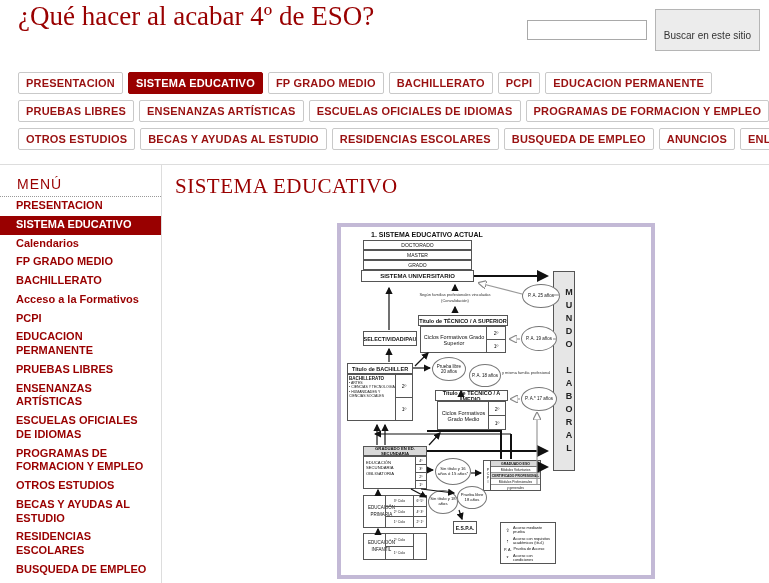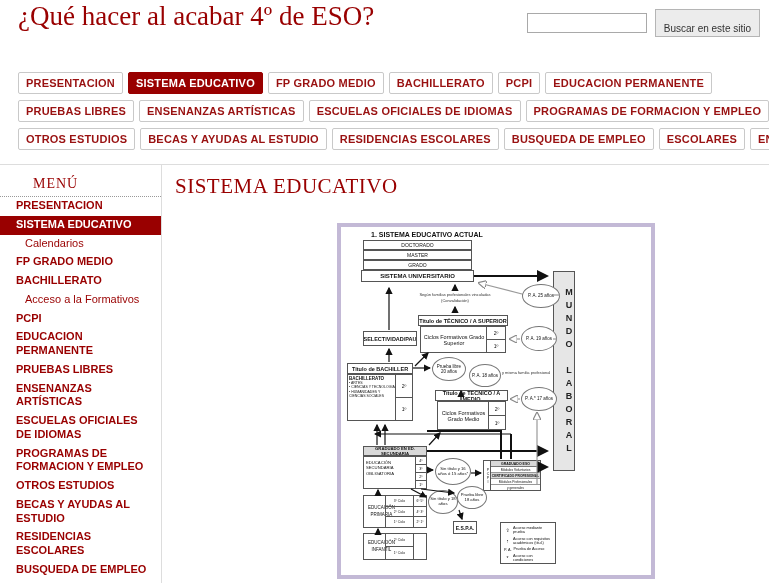--- a/index.html
+++ b/index.html
@@ -6,37 +6,37 @@
   .page{position:relative;width:769px;height:583px;background:#fff;overflow:hidden;
         font-family:"Liberation Sans",sans-serif;}
   
   .header{position:relative;height:66px;}
   .site-title{position:absolute;left:18px;top:2px;width:470px;margin:0;
     font-family:"Liberation Serif",serif;font-weight:normal;
     font-size:27px;line-height:1.05;color:#990000;}
   .search{position:absolute;right:9px;top:9px;display:flex;gap:8px;align-items:center;}
   .search-input{width:120px;height:20px;border:1px solid #a9a9a9;box-sizing:border-box;font-size:11px;padding:0 4px;}
   .search-btn{height:22px;font-size:10px;color:#333;background:#ececec;border:1px solid #b5b5b5;
-    padding:13px 8px;font-family:"Liberation Sans",sans-serif;cursor:pointer;}
+    padding:20px 8px;font-family:"Liberation Sans",sans-serif;cursor:pointer;}
   
   .nav{padding:6px 0 8px 18px;}
   .nav-row{display:flex;gap:5px;margin-bottom:6px;flex-wrap:nowrap;}
   .tab{display:inline-block;background:#fff;border:1px solid #c9c9c9;border-radius:2px;
     color:#991111;font-weight:bold;font-size:11px;letter-spacing:.2px;
     padding:4px 7px;text-decoration:none;white-space:nowrap;}
   .tab.active{background:#990000;border-color:#990000;color:#fff;}
   
   .content{display:flex;border-top:1px solid #ddd;height:426px;}
   .sidebar{width:162px;border-right:1px solid:#ddd;border-right:1px solid #ddd;box-sizing:border-box;
     display:flex;flex-direction:column;overflow:hidden;}
-  .menu-title{font-family:Liberation Serif, serif;color:#990000;font-size:14px;
-    letter-spacing:1px;padding:11px 0 4px 33px;border-bottom:1px dotted #999;}
+  .menu-title{font-family:Liberation Sans, sans-serif;color:#990000;font-size:14px;
+    letter-spacing:1px;padding:11px 0 4px 17px;border-bottom:1px dotted #999;}
   .side-item{display:block;color:#990000;font-size:11px;font-weight:bold;
     padding:2px 8px 3px 16px;line-height:1.25;text-decoration:none;}
-  .side-item.sub{font-weight:normal;margin-left:9px;}
+  .side-item.sub{font-weight:bold;}
   .side-item.active{background:#990000;color:#fff;}
   .main{flex:1;padding-left:13px;}
   .main h2{font-family:"Liberation Serif",serif;font-weight:normal;color:#990000;
     font-size:21px;margin:9px 0 0 0;letter-spacing:.5px;}
   
   .dg-wrap{margin:24px 0 0 162px;width:310px;height:348px;border:4px solid #c3b9d6;background:#fff;}
   .dg{position:relative;width:310px;height:348px;font-family:"Liberation Sans",sans-serif;color:#111;}
   .dg .t{position:absolute;font-size:7px;font-weight:bold;}
   .b{position:absolute;border:1px solid #555;background:#fff;box-sizing:border-box;
      font-size:5px;text-align:center;overflow:hidden;}
@@ -84,21 +84,21 @@
       <a class="tab">PRUEBAS LIBRES</a>
       <a class="tab">ENSENANZAS ARTÍSTICAS</a>
       <a class="tab">ESCUELAS OFICIALES DE IDIOMAS</a>
       <a class="tab">PROGRAMAS DE FORMACION Y EMPLEO</a>
     </div>
     <div class="nav-row">
       <a class="tab">OTROS ESTUDIOS</a>
       <a class="tab">BECAS Y AYUDAS AL ESTUDIO</a>
       <a class="tab">RESIDENCIAS ESCOLARES</a>
       <a class="tab">BUSQUEDA DE EMPLEO</a>
-      <a class="tab">ESCOLARES</a>
+      <a class="tab">ANUNCIOS</a>
       <a class="tab">ENLACES</a>
     </div>
   </div>
 
   <div class="content">
 
     <div class="sidebar">
       <div class="menu-title">MENÚ</div>
       <a class="side-item">PRESENTACION</a>
       <a class="side-item active">SISTEMA EDUCATIVO</a>

